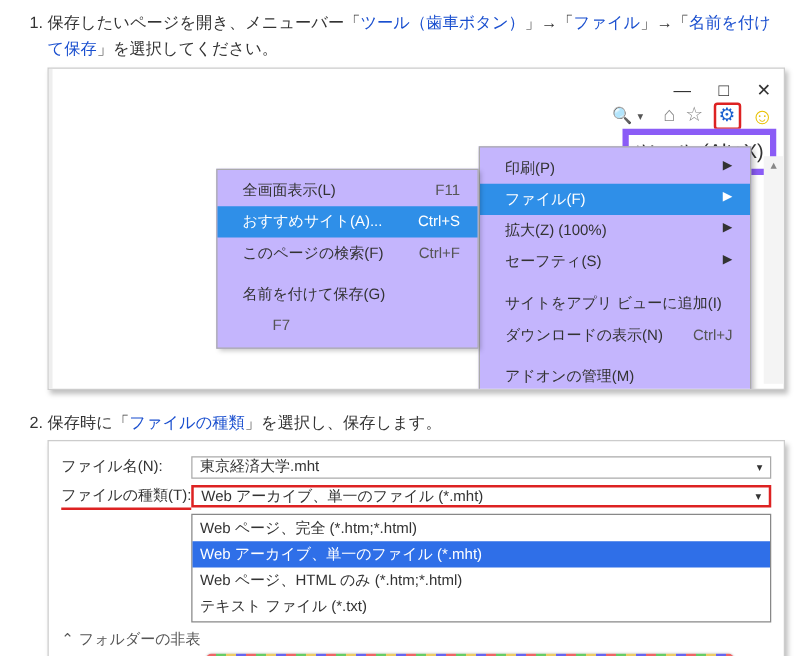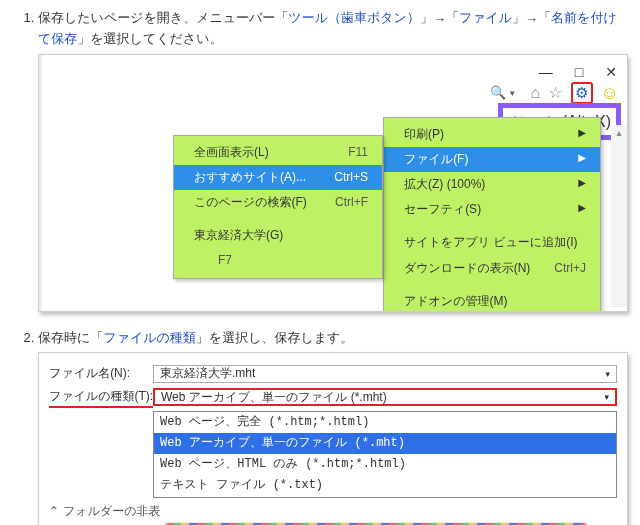--- a/index.html
+++ b/index.html
@@ -36,21 +36,21 @@
   }
   .smile { color: #e8c100; font-size: 18px; }
   .home, .star { color: #888; font-size: 16px; }
   .tooltip {
     position: absolute; right: 6px; top: 48px;
     border: 5px solid #8b5cf6; background: #fff; font-size: 16px;
     padding: 1px 5px; white-space: nowrap;
   }
   
   .menu {
-    position: absolute; background: #bef264; border: 1px solid #aaa;
+    position: absolute; background: #c4b5fd; border: 1px solid #aaa;
     box-shadow: 2px 2px 4px rgba(0,0,0,0.25); font-size: 12px;
   }
   .menu .row { display: flex; justify-content: space-between; padding: 3px 14px 3px 20px; white-space: nowrap; }
   .menu .hl { background: #2f8fe8; color: #fff; }
   .menu .sc { color: #555; margin-left: 24px; }
   .menu .hl .sc { color: #fff; }
   .menu .arrow { margin-left: 16px; font-size: 10px; }
   .right-menu { right: 26px; top: 62px; width: 218px; padding: 4px 0; }
   .left-menu  { right: 244px; top: 80px; width: 210px; padding: 4px 0; }
   .fig1 { height: 258px; overflow: hidden; }
@@ -63,21 +63,21 @@
   .dlg-lab { width: 104px; text-align: left; padding-right: 6px; white-space: nowrap; }
   .dlg-inp {
     flex: 1; height: 18px; border: 1px solid #aaa; padding: 0 6px;
     display: flex; align-items: center; justify-content: space-between; font-size: 12px;
   }
   .red-u { border-bottom: 2px solid #d22; display: inline-block; }
   .red-box { border: 2px solid #d22; }
   .dlg-drop {
     margin-left: 104px; border: 1px solid #888; background: #fff;
   }
-  .dlg-drop .opt { padding: 1px 6px; font-family: Liberation Mono, monospace; }
+  .dlg-drop .opt { padding: 1px 6px; }
   .dlg-drop .sel { background: #2f6fe8; color: #fff; }
   .foldhide { margin-top: 4px; color: #555; display:flex; align-items:center; gap:4px; position:relative; }
   .colorbar {
     height: 10px; margin: 2px 30px 0 116px;
     background: repeating-linear-gradient(90deg,#e66,#e66 8px,#6c6 8px,#6c6 16px,#ec6 16px,#ec6 24px,#66e 24px,#66e 32px);
     border-radius: 4px;
     box-shadow: 0 0 2px rgba(0,0,0,0.3);
   }
 </style>
 </head>
@@ -146,21 +146,21 @@
           <div class="row hl">
             <span>おすすめサイト(A)...</span>
             <span class="sc">Ctrl+S</span>
           </div>
           <div class="row">
             <span>このページの検索(F)</span>
             <span class="sc">Ctrl+F</span>
           </div>
           <div style="height: 8px;"></div>
           <div class="row">
-            <span>東京経済大学(G)</span>
+            <span>名前を付けて保存(G)</span>
           </div>
           <div class="row">
             <span class="sc">F7</span>
           </div>
         </div>
 
       <div class="sbar">
         <div class="ar">▴</div>
       </div>
     </div>

